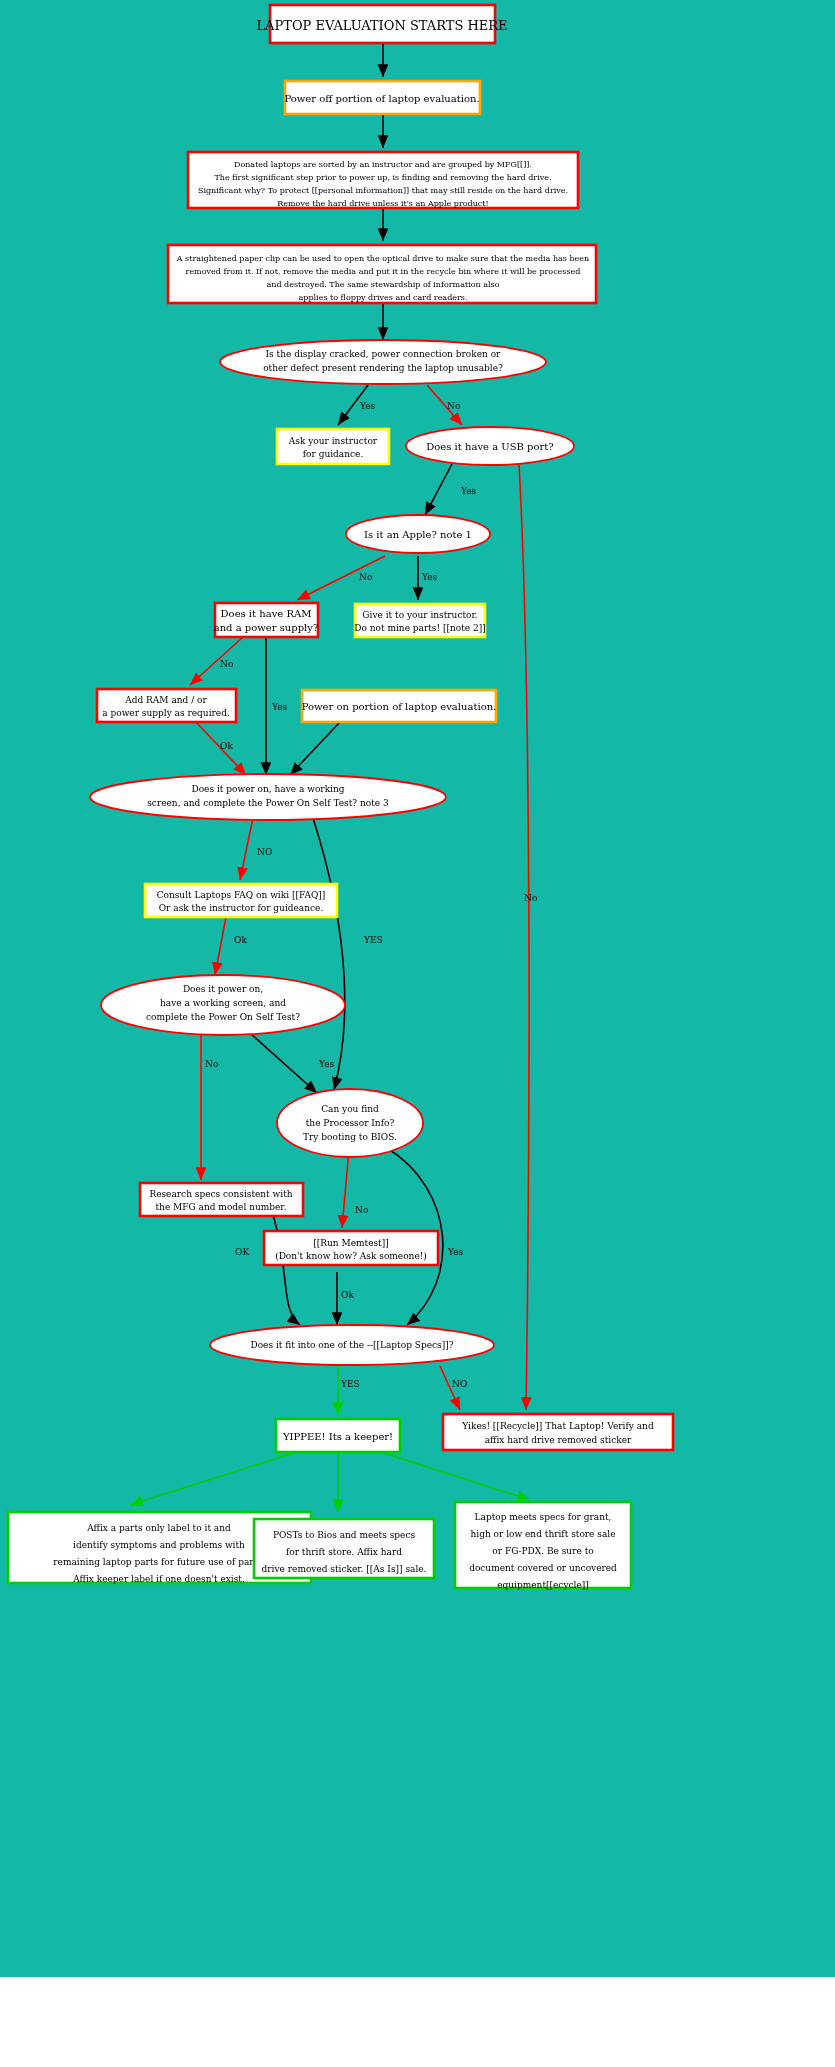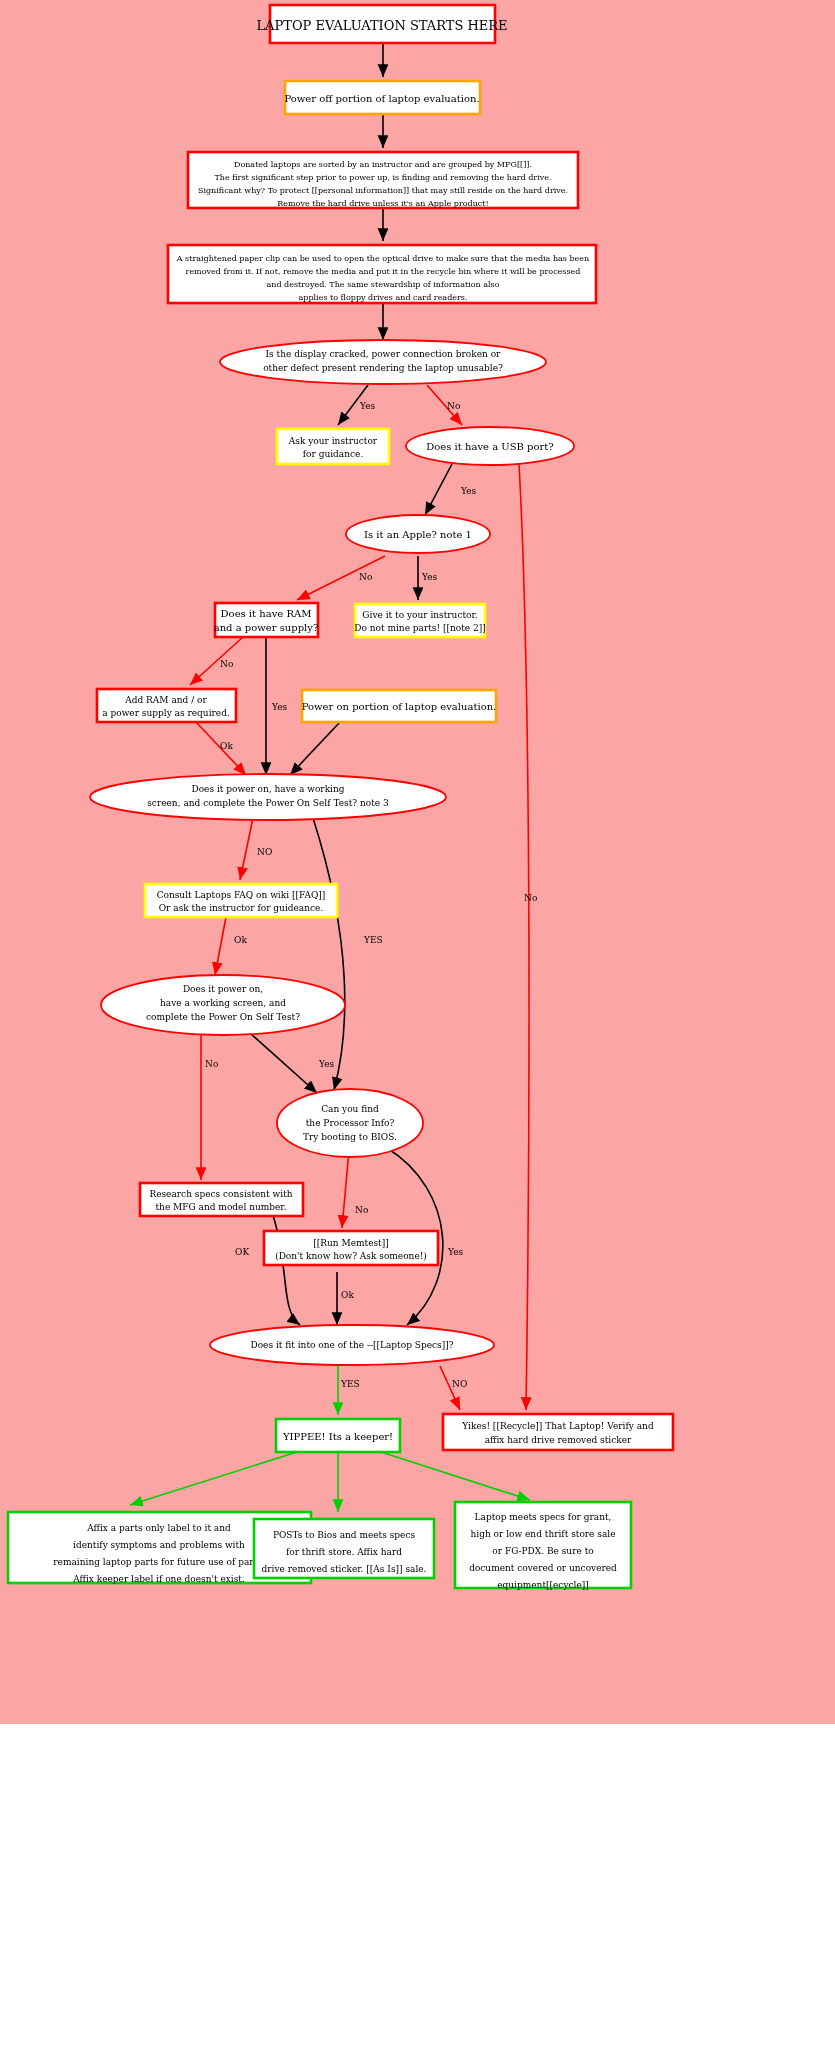--- a/index.html
+++ b/index.html
@@ -1,17 +1,17 @@
 <!DOCTYPE html>
 <html><head>
 <meta charset="utf-8">
 <style>
   html,body{margin:0;padding:0;background:#ffffff;}
   body{font-family:"DejaVu Serif",serif;}
-  #stage{position:relative;width:835px;height:1724px;overflow:hidden;background:#fca5a5;}
+  #stage{position:relative;width:835px;height:1977px;overflow:hidden;background:#14b8a6;}
   svg#flow{position:absolute;left:0;top:0;width:835px;height:2067px;}
   .node-text{font-family:"DejaVu Serif",serif;fill:#000;text-anchor:middle;}
   .edge-label{font-family:"DejaVu Serif",serif;fill:#000;text-anchor:start;}
   .shape{fill:#ffffff;}
 </style>
 </head>
 <body>
 
 <div id="stage">
   <svg id="flow" viewBox="0 0 835 2067">

